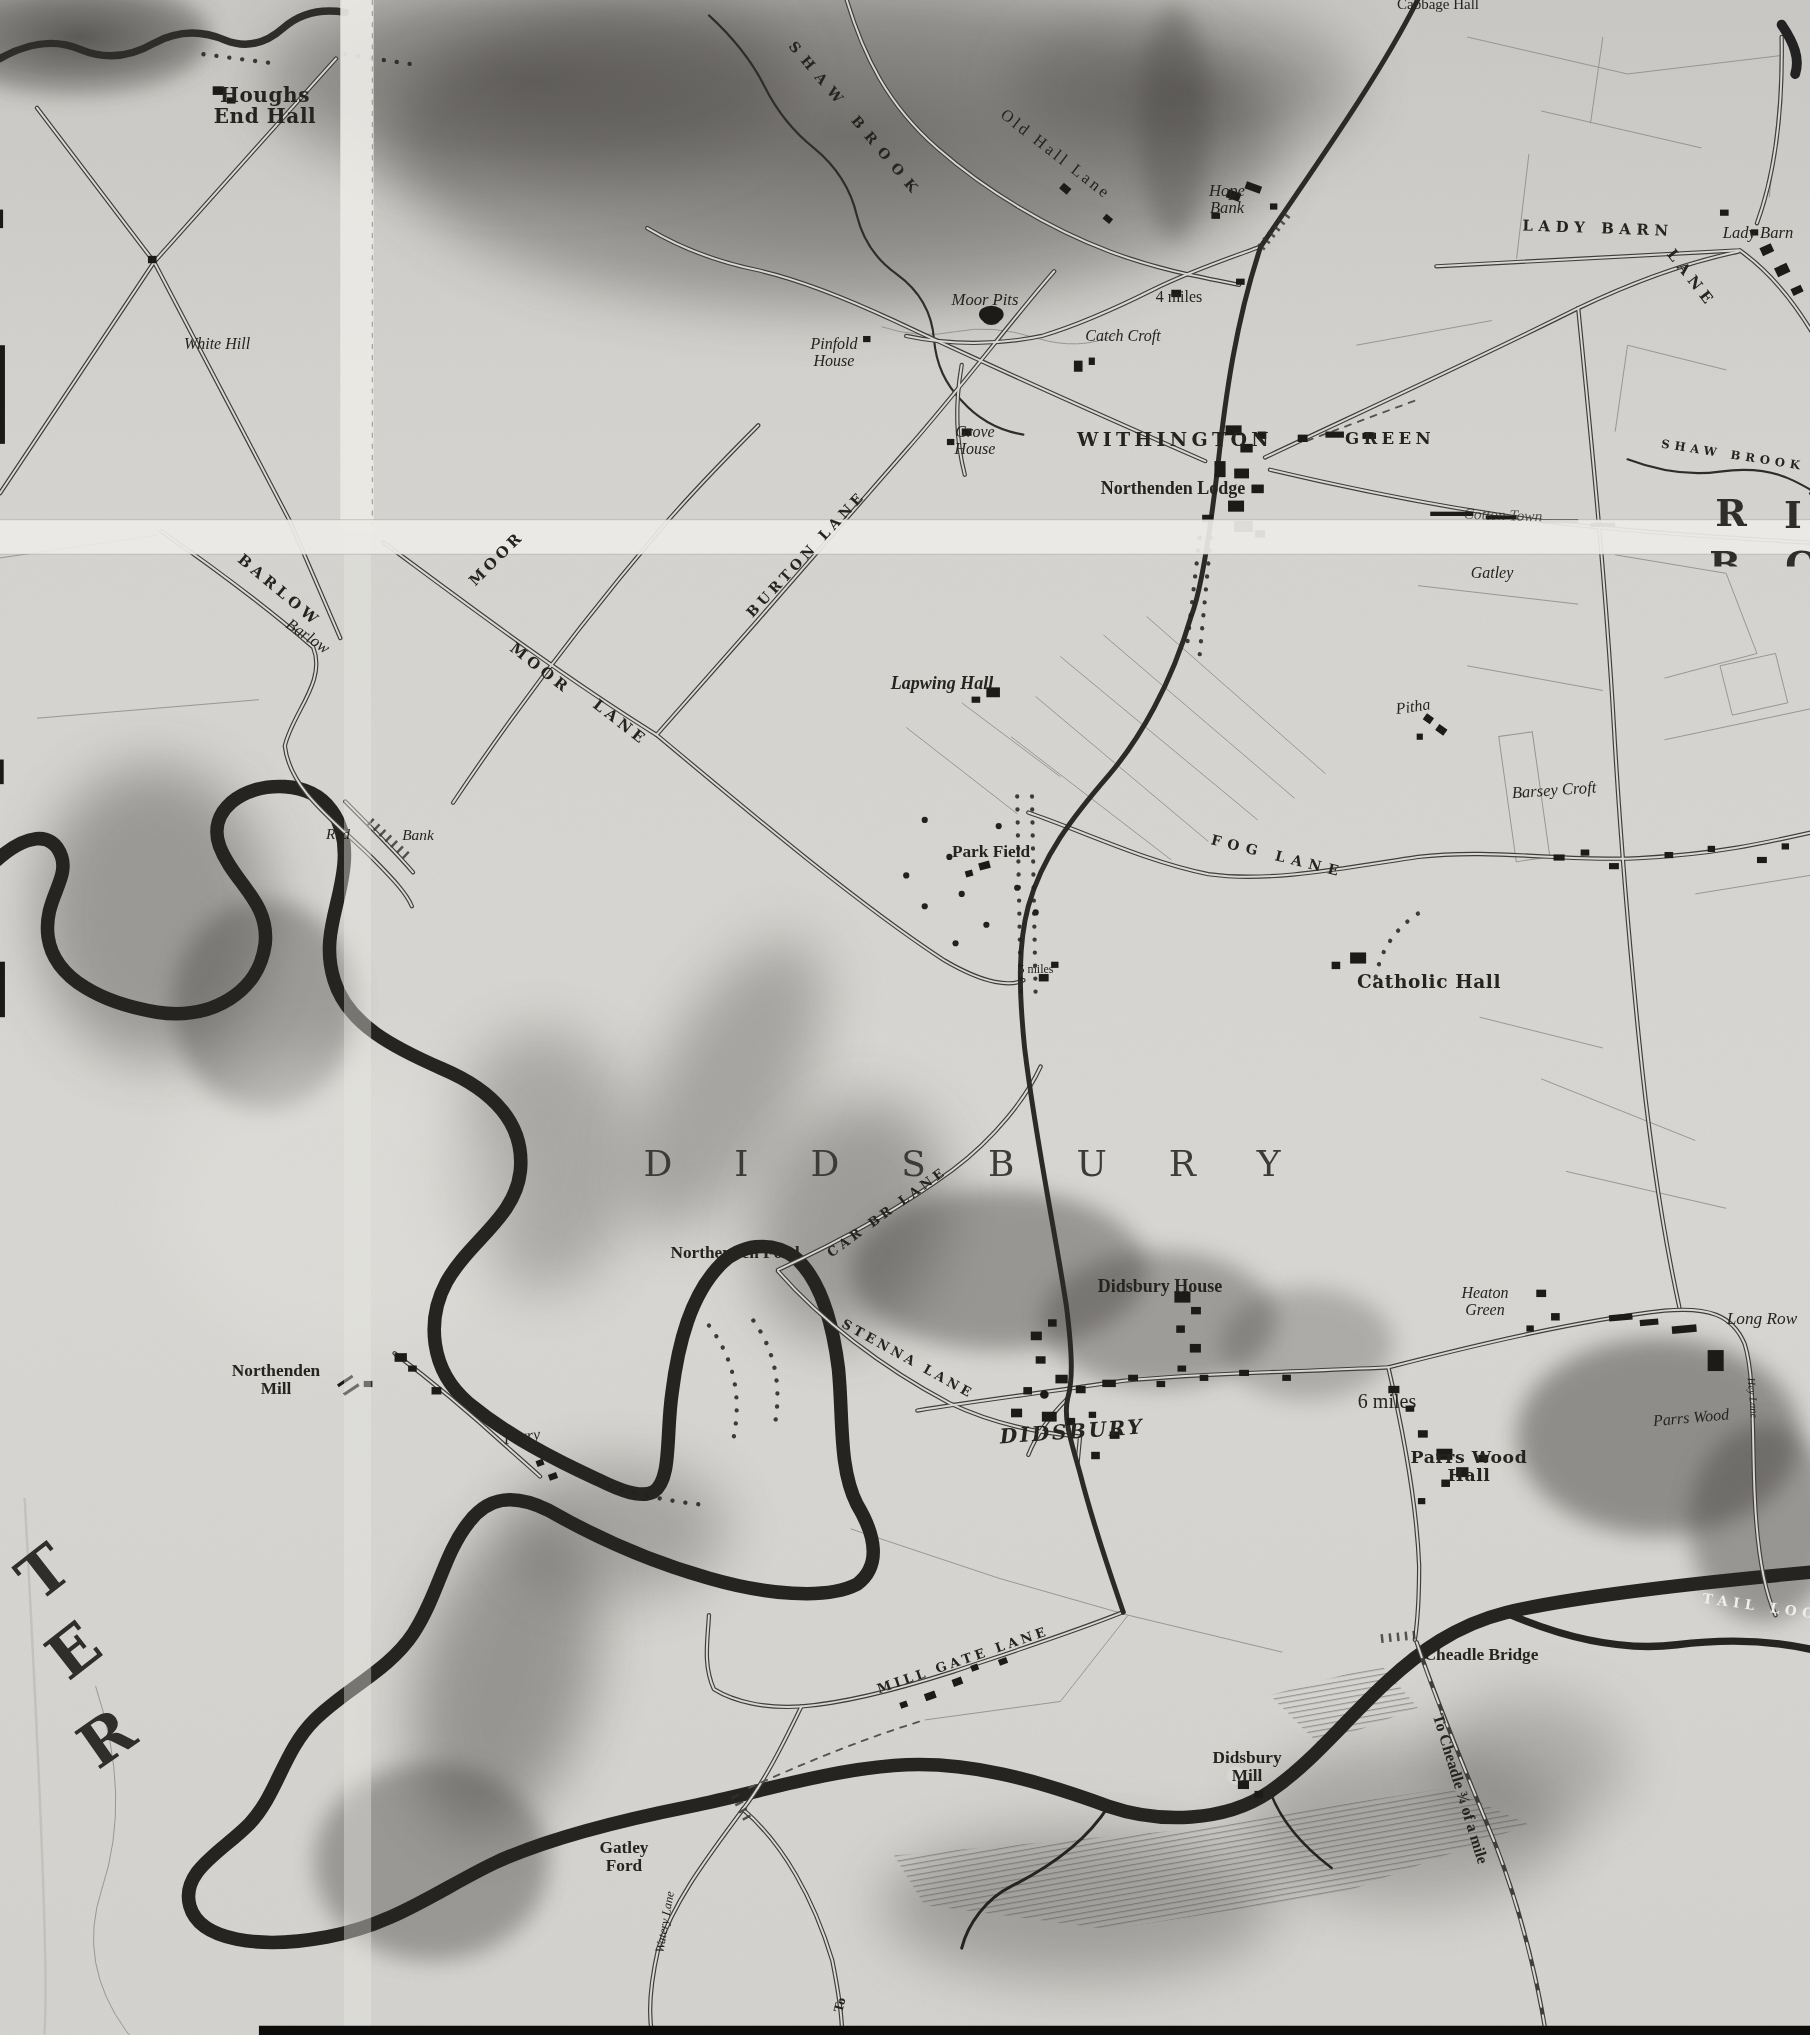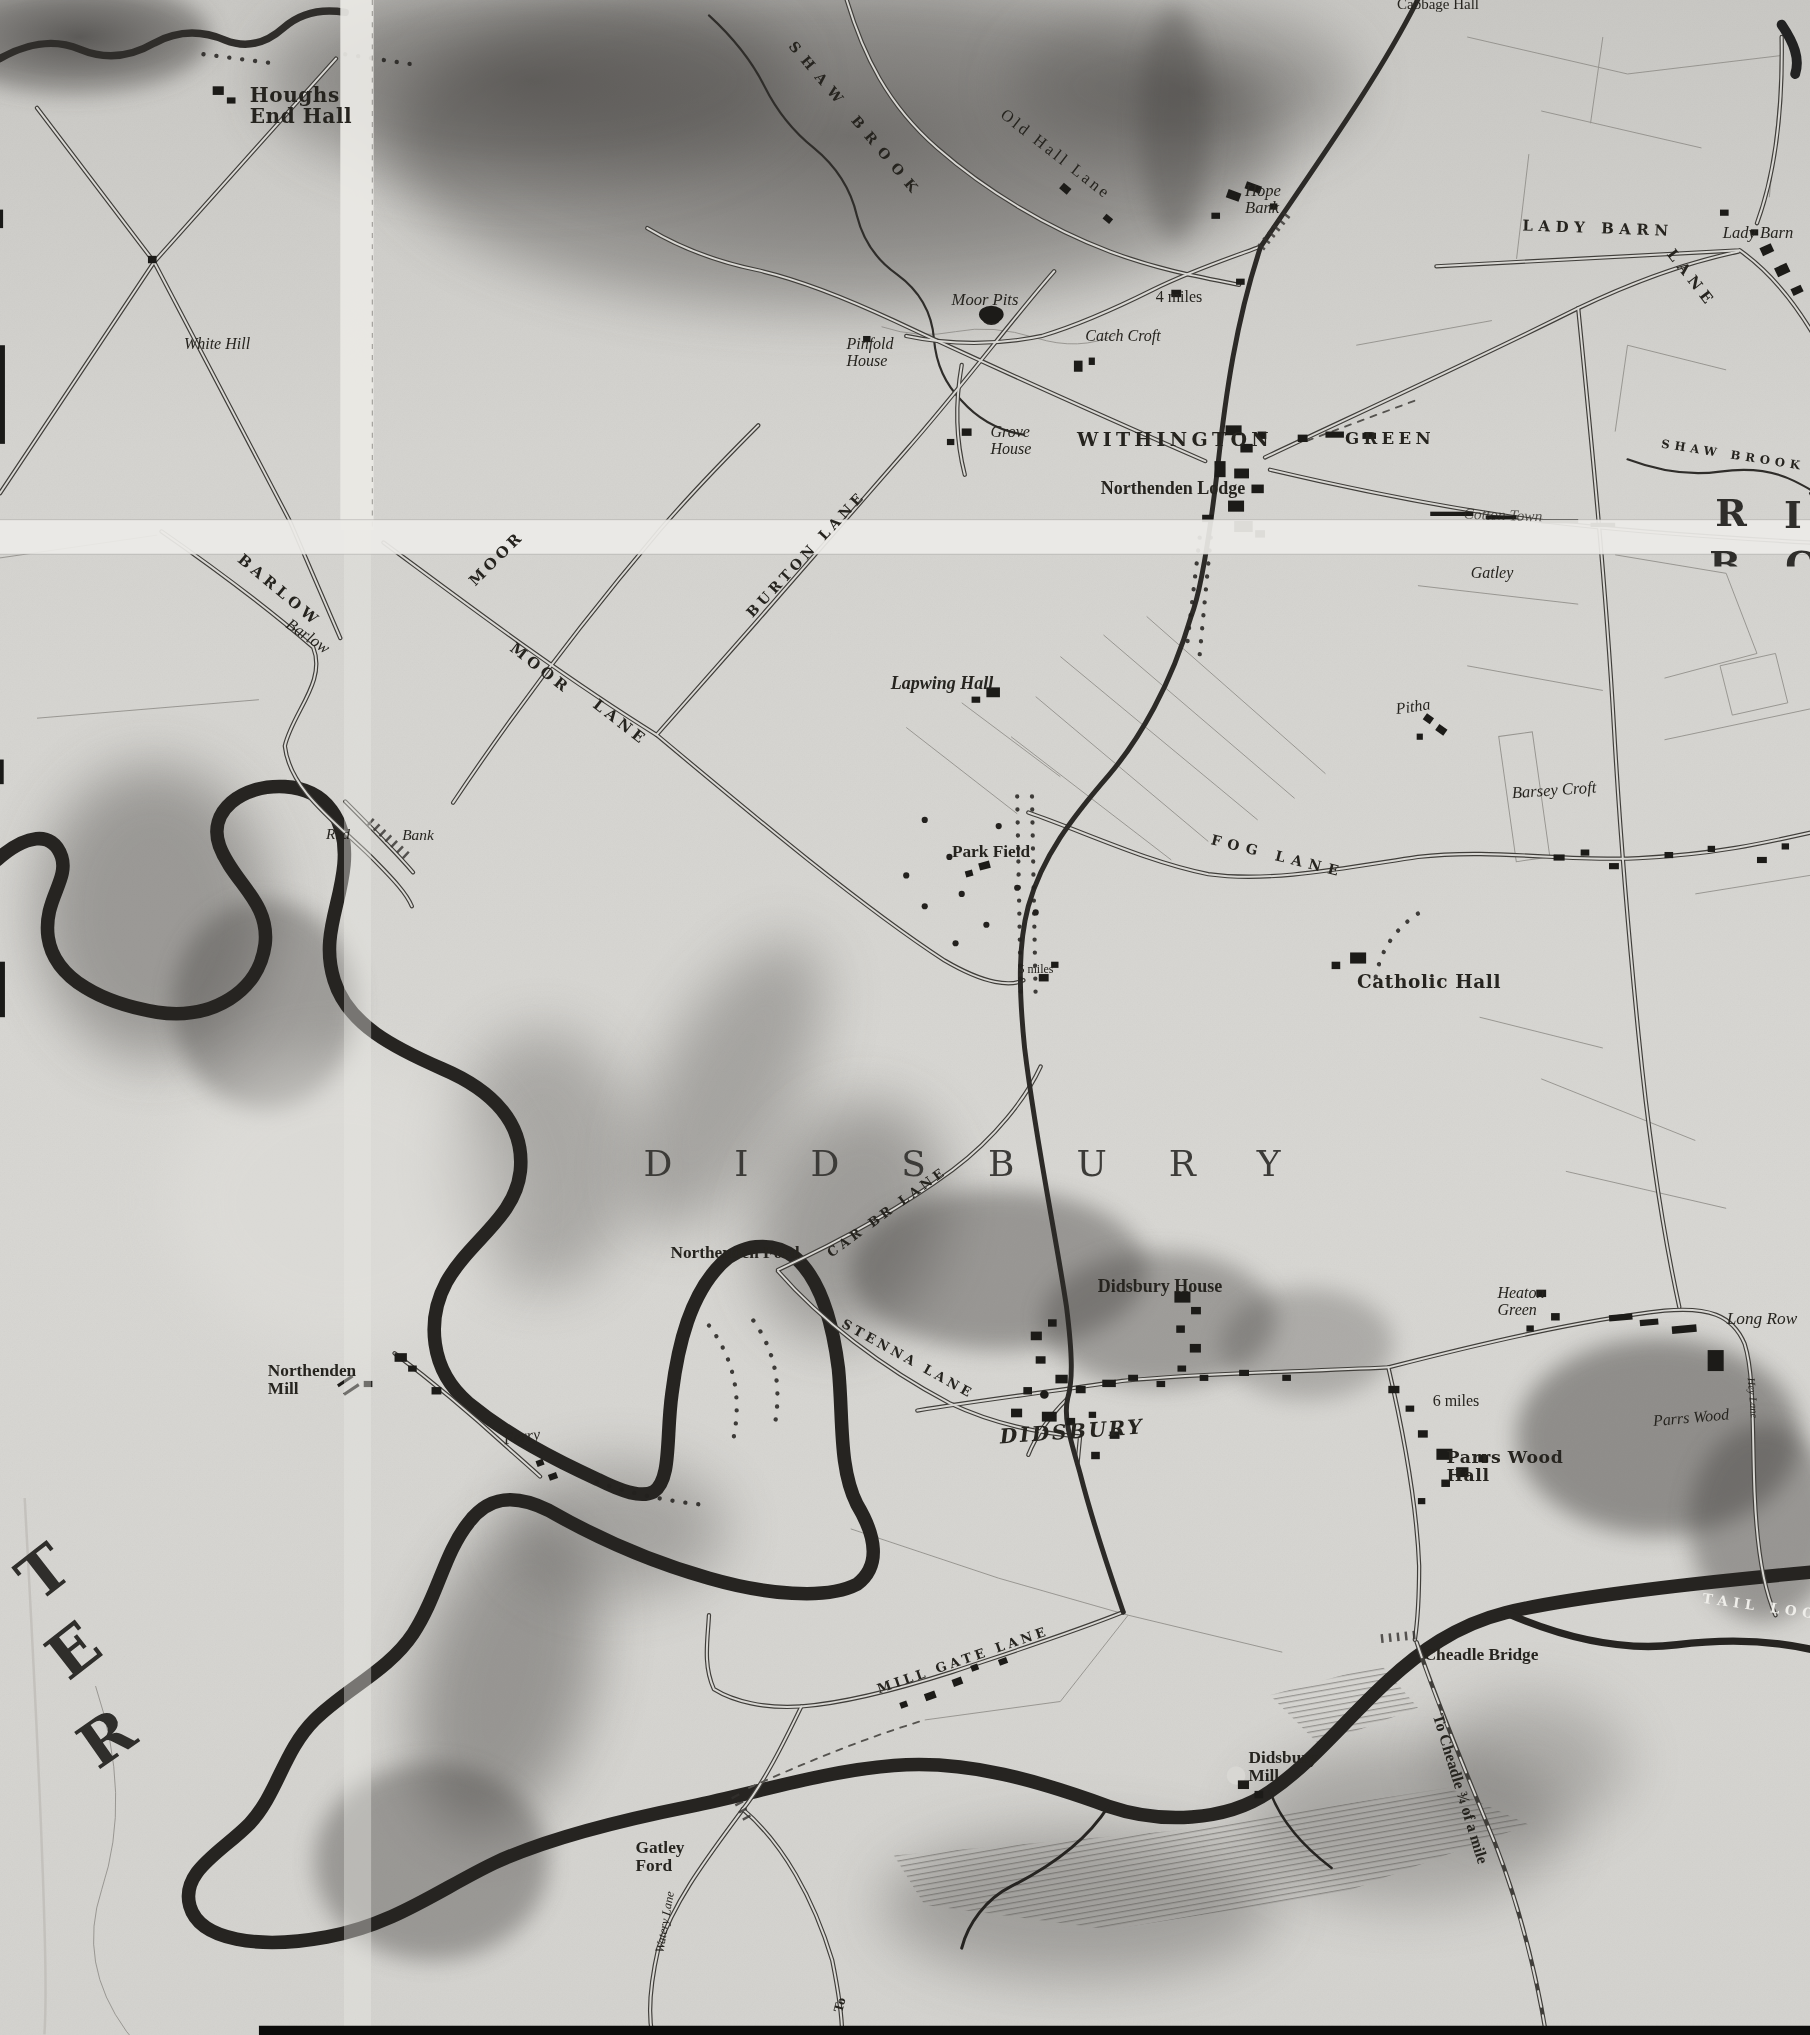--- a/index.html
+++ b/index.html
@@ -10,21 +10,21 @@
       radial-gradient(ellipse 524px 185px at 851px 136px, rgba(60,58,55,.42), transparent 72%),
       radial-gradient(ellipse 185px 80px at 1190px 92px, rgba(80,78,74,.30), transparent 70%),
       radial-gradient(ellipse 154px 62px at 80px 37px,  rgba(42,42,40,.55), transparent 70%),
       linear-gradient(180deg,#c8c7c3 0%,#d4d3cf 22%,#d7d6d2 60%,#d3d2ce 100%);
     font-family:"Liberation Serif", serif;color:#26241f;
   }
   svg.art{position:absolute;left:0;top:0;}
   .lbl{position:absolute;white-space:nowrap;line-height:1.04;transform-origin:center;}
   .it{font-style:italic;}
   .bold{font-weight:bold;}
-  .ml{white-space:pre-line;text-align:left;margin-left:36px;}
+  .ml{white-space:pre-line;text-align:center;}
   .caps{font-family:"DejaVu Serif", serif;font-weight:600;}
   .gothic{font-family:"DejaVu Serif", serif;font-weight:bold;letter-spacing:0.6px;}
   .sheetletter{font-family:"DejaVu Serif", serif;font-weight:bold;color:#2f2e2b;}
   .faded{opacity:.72;}
 </style>
 </head>
 <body>
 
 <div class="sheet">
 
@@ -408,21 +408,21 @@
 <span class="lbl caps" style="left:908px;top:1359px;font-size:13px;letter-spacing:3.7px;transform:translate(-50%,-50%) rotate(29deg)">STENNA LANE</span>
 <span class="lbl bold" style="left:1160px;top:1286px;font-size:18px;transform:translate(-50%,-50%)">Didsbury House</span>
 <span class="lbl it ml" style="left:1485px;top:1302px;font-size:16px;transform:translate(-50%,-50%)">Heaton
 Green</span>
 <span class="lbl it" style="left:1762px;top:1319px;font-size:17.3px;transform:translate(-50%,-50%)">Long Row</span>
 <span class="lbl it" style="left:1752px;top:1398px;font-size:10.5px;transform:translate(-50%,-50%) rotate(85deg)">Hey Lane</span>
 <span class="lbl bold ml" style="left:276px;top:1380px;font-size:17.3px;transform:translate(-50%,-50%)">Northenden
 Mill</span>
 <span class="lbl it" style="left:522px;top:1437px;font-size:16px;transform:translate(-50%,-50%) rotate(-8deg)">Ferry</span>
 <span class="lbl gothic it" style="left:1072px;top:1432px;font-size:20.3px;letter-spacing:2.5px;transform:translate(-50%,-50%) rotate(-4deg)">DIDSBURY</span>
-<span class="lbl" style="left:1456px;top:1401px;font-size:16px;transform:translate(-50%,-50%)">6 miles</span>
+<span class="lbl" style="left:1387px;top:1401px;font-size:20px;transform:translate(-50%,-50%)">6 miles</span>
 <span class="lbl gothic ml" style="left:1469px;top:1466px;font-size:17.3px;transform:translate(-50%,-50%)">Parrs Wood
 Hall</span>
 <span class="lbl it" style="left:1691px;top:1418px;font-size:16px;transform:translate(-50%,-50%) rotate(-5deg)">Parrs Wood</span>
 <span class="lbl bold" style="left:1481px;top:1655px;font-size:17.3px;transform:translate(-50%,-50%)">Cheadle Bridge</span>
 <span class="lbl caps" style="left:1761px;top:1606px;font-size:13.6px;letter-spacing:5.5px;color:#efeeea;transform:translate(-50%,-50%) rotate(8deg)">TAIL LOO</span>
 <span class="lbl bold ml" style="left:1247px;top:1767px;font-size:17.3px;transform:translate(-50%,-50%)">Didsbury
 Mill</span>
 <span class="lbl bold" style="left:1460px;top:1789px;font-size:16px;transform:translate(-50%,-50%) rotate(73deg)">To Cheadle ¾ of a mile</span>
 <span class="lbl bold ml" style="left:624px;top:1857px;font-size:17.3px;transform:translate(-50%,-50%)">Gatley
 Ford</span>

